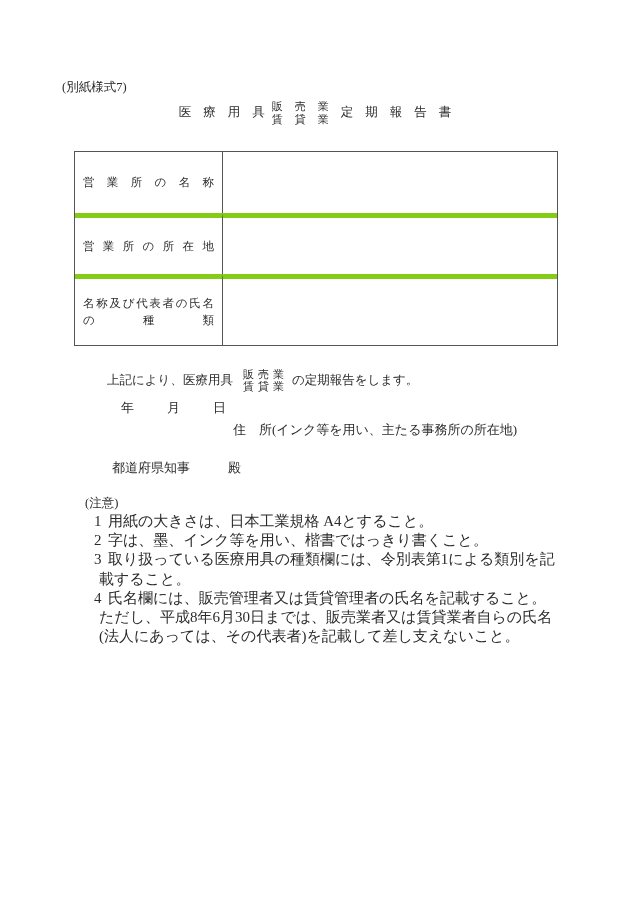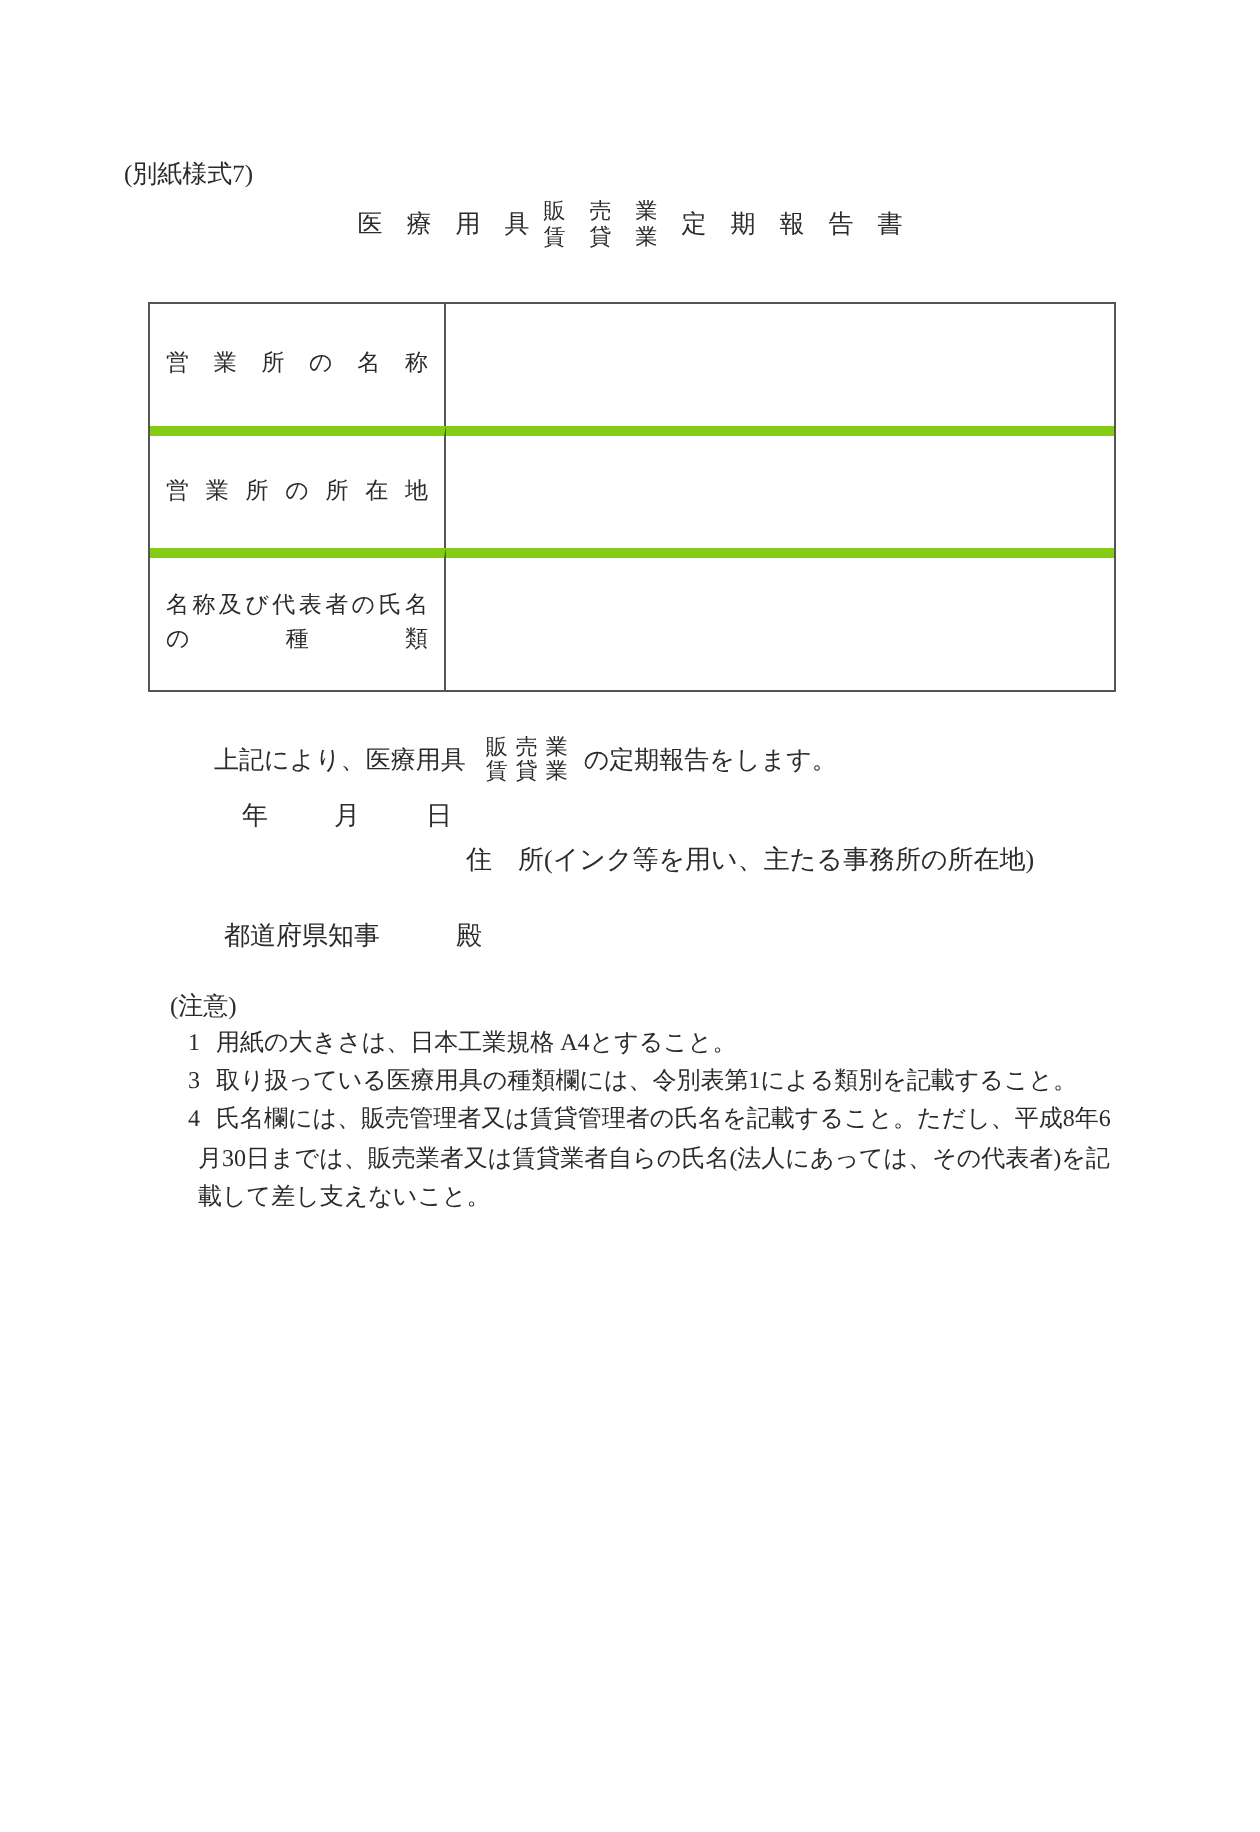--- a/index.html
+++ b/index.html
@@ -145,21 +145,21 @@
     position: absolute;
     left: 85px;
     top: 495px;
     font-size: 12.5px;
   }
   .notes-list {
     position: absolute;
     left: 94px;
     top: 512px;
     width: 464px;
-    font-size: 12px;
+    font-size: 15px;
     line-height: 19.2px;
   }
   .note-item {
     padding-left: 5px;
     text-indent: -5px;
   }
   .note-num {
     display: inline-block;
     width: 14px;
     text-indent: 0;
@@ -220,20 +220,23 @@
     <span>都道府県知事</span>
     <span class="honorific">殿</span>
   </div>
 
   <div class="notes-heading">(注意)</div>
   <div class="notes-list">
     <div class="note-item">
       <span class="note-num">1</span><span>用紙の大きさは、日本工業規格 A4とすること。</span>
     </div>
     <div class="note-item">
+      <span class="note-num">2</span><span>字は、墨、インク等を用い、楷書ではっきり書くこと。</span>
+    </div>
+    <div class="note-item">
       <span class="note-num">3</span><span>取り扱っている医療用具の種類欄には、令別表第1による類別を記載すること。</span>
     </div>
     <div class="note-item">
       <span class="note-num">4</span><span>氏名欄には、販売管理者又は賃貸管理者の氏名を記載すること。ただし、平成8年6月30日までは、販売業者又は賃貸業者自らの氏名(法人にあっては、その代表者)を記載して差し支えないこと。</span>
     </div>
   </div>
 
 </div>
 
 </body></html>

